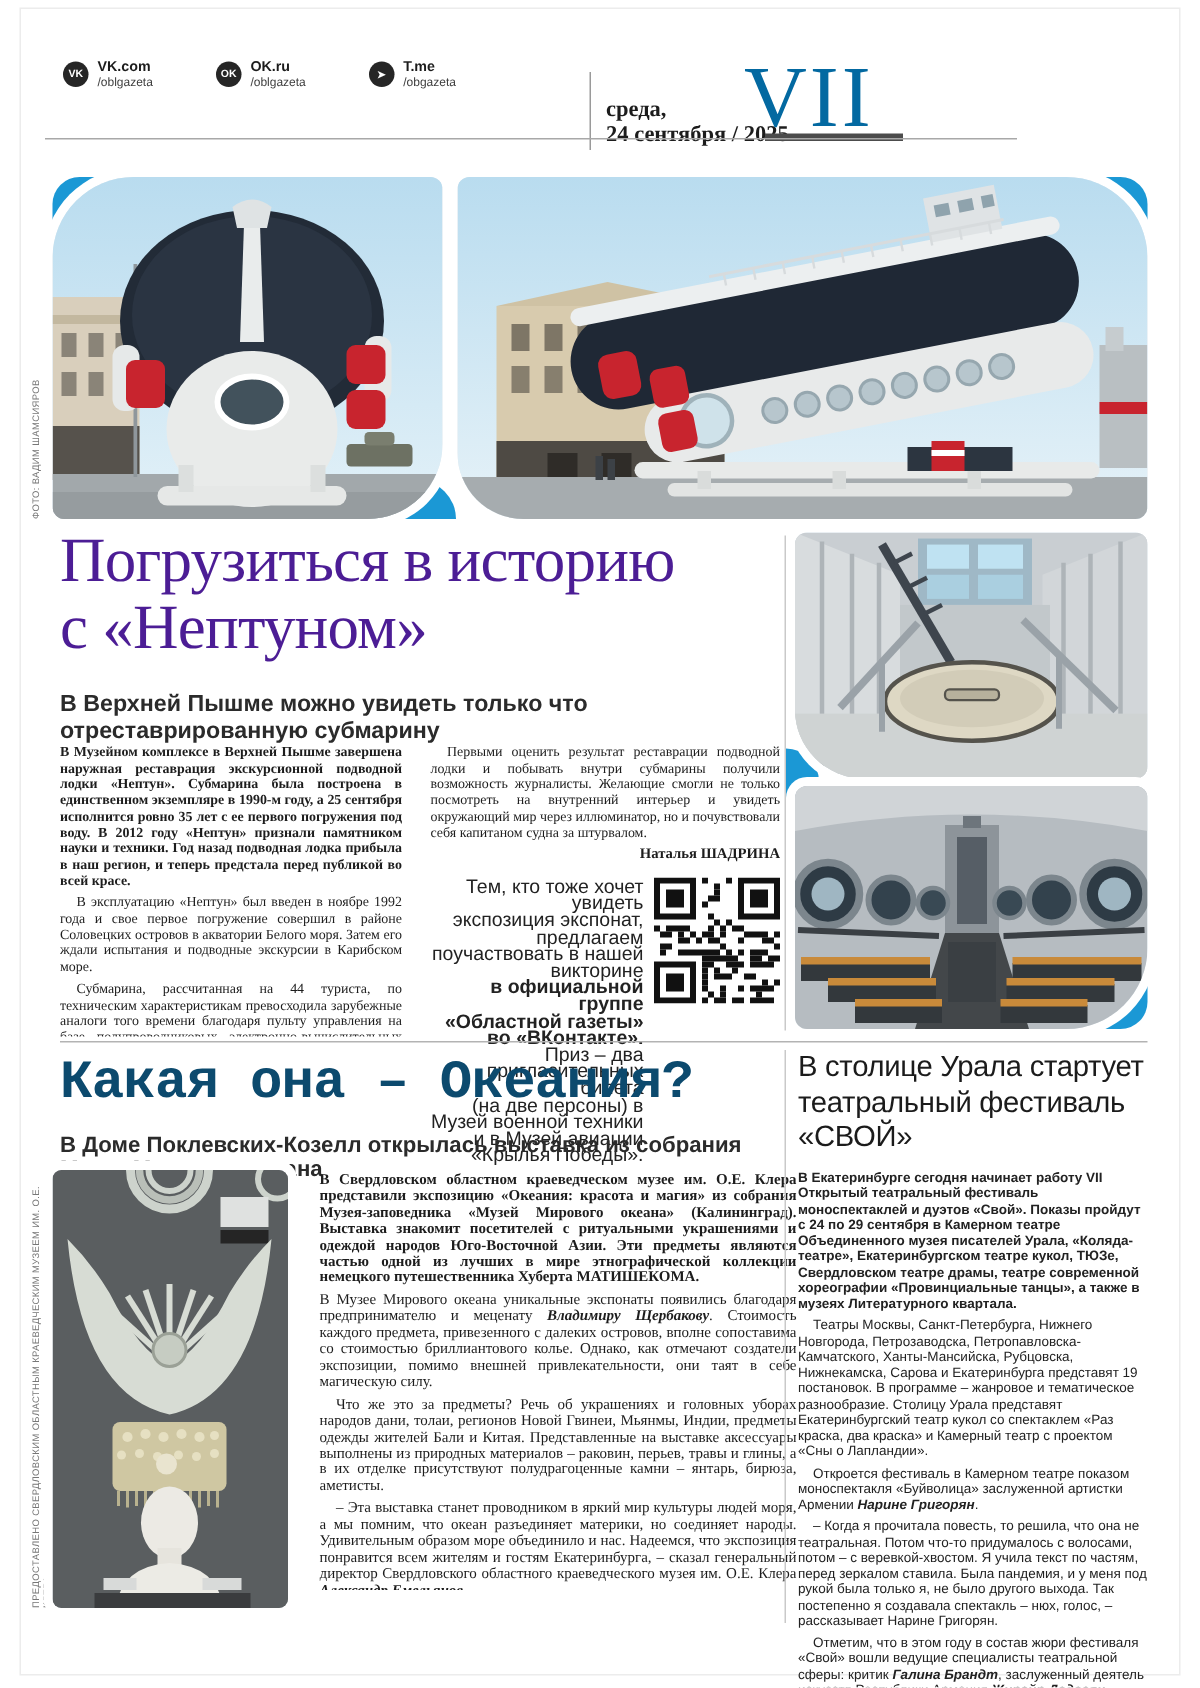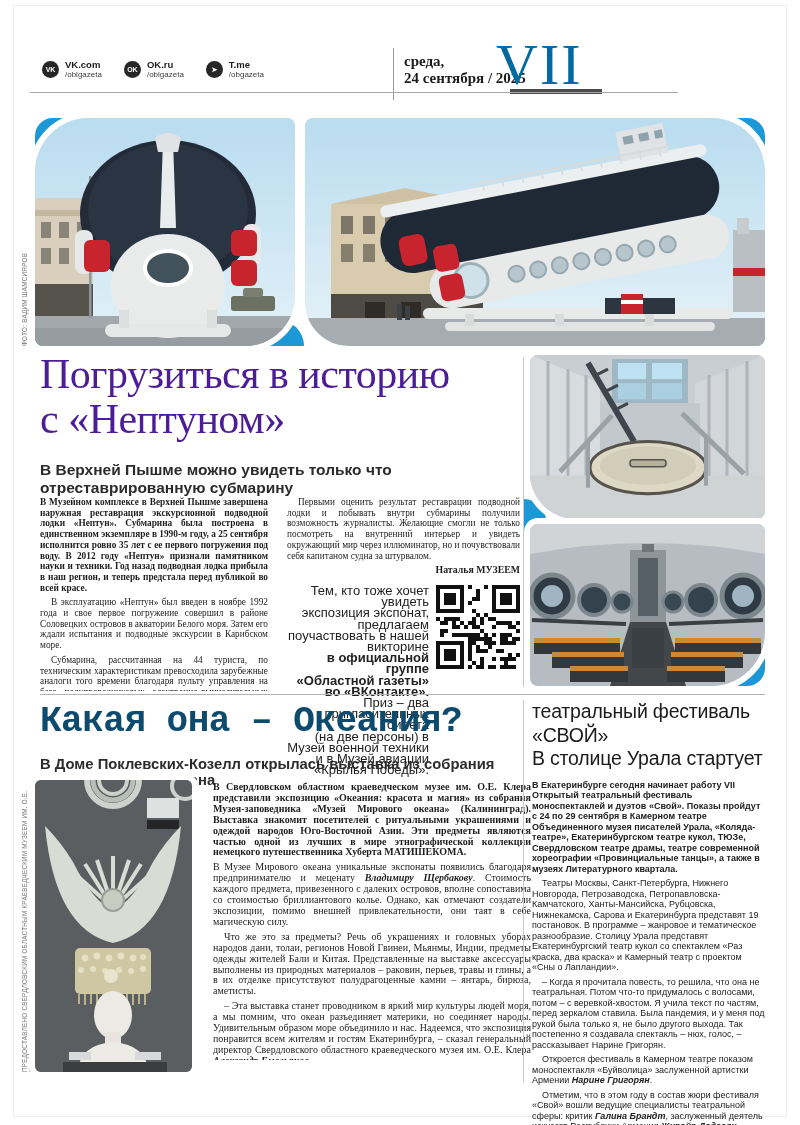--- a/index.html
+++ b/index.html
@@ -4,28 +4,28 @@
 <style>
   * { margin:0; padding:0; box-sizing:border-box; }
   html,body { width:800px; height:1125px; background:#ffffff; }
   body { font-family:"Liberation Sans", sans-serif; color:#1c1c1c; }
   .page { position:relative; width:800px; height:1125px; background:#fff; overflow:hidden; }
   .page-frame { position:absolute; inset:5px 13px 8px 13px; border:1px solid #ececec; z-index:0; }
   .rb { font-weight:bold; } .ri { font-style:italic; }
 
   
   header { position:absolute; left:30px; top:40px; width:740px; height:66px; z-index:2; }
-  .social { position:absolute; left:12px; top:20px; display:flex; gap:22px; }
+  .social { position:absolute; left:12px; top:0; display:flex; gap:42px; }
   .social-item { display:flex; align-items:center; gap:6px; cursor:pointer; }
   .soc-ico { width:17px; height:17px; border-radius:50%; background:#262626; color:#fff;
              display:flex; align-items:center; justify-content:center; font-size:7px; font-weight:bold; }
   .soc-title { font-size:9.5px; font-weight:bold; line-height:10px; }
   .soc-handle { font-size:8px; color:#3d3d3d; line-height:9px; }
   .hdr-vline { position:absolute; left:363px; top:8px; width:1px; height:52px; background:#9a9a9a; }
-  .date-block { position:absolute; left:374px; top:13px; font-family:"Liberation Serif",serif; font-weight:bold; }
+  .date-block { position:absolute; left:374px; top:25px; font-family:"Liberation Serif",serif; font-weight:bold; }
   .date-l1 { font-size:15px; line-height:17px; }
   .date-l2 { font-size:15px; line-height:17px; }
   .page-no { position:absolute; left:466px; top:-4px; font-family:"Liberation Serif",serif;
              font-size:58px; line-height:58px; color:#0369a1; letter-spacing:2px; }
   .vii-bar { position:absolute; left:480px; top:49px; width:92px; height:5px; background:#4c4c4c; }
   .hdr-rule { position:absolute; left:0; top:52px; width:648px; height:1px; background:#a8a8a8; }
   .masthead { position:absolute; right:0px; top:4px; width:128px; text-align:left;
               font-family:"Liberation Serif",serif; font-weight:bold; color:#141414; }
   .mh1 { font-size:25px; line-height:25px; letter-spacing:-0.5px; }
   .mh2 { font-size:25px; line-height:25px; letter-spacing:-0.5px; display:inline; }
@@ -248,21 +248,21 @@
   <div class="a1-sub">В Верхней Пышме можно увидеть только что отреставрированную субмарину</div>
 
   <div class="bodycol col1">
     <p class="lead">В Музейном комплексе в Верхней Пышме завершена наружная реставрация экскурсионной подводной лодки «Нептун». Субмарина была построена в единственном экземпляре в 1990-м году, а 25 сентября исполнится ровно 35 лет с ее первого погружения под воду. В 2012 году «Нептун» признали памятником науки и техники. Год назад подводная лодка прибыла в наш регион, и теперь предстала перед публикой во всей красе.</p>
     <p class="ind">В эксплуатацию «Нептун» был введен в ноябре 1992 года и свое первое погружение совершил в районе Соловецких островов в акватории Белого моря. Затем его ждали испытания и подводные экскурсии в Карибском море.</p>
     <p class="ind">Субмарина, рассчитанная на 44 туриста, по техническим характеристикам превосходила зарубежные аналоги того времени благодаря пульту управления на базе полупроводниковых электронно-вычислительных машин.</p>
   </div>
 
   <div class="bodycol col2">
     <p class="ind">Первыми оценить результат реставрации подводной лодки и побывать внутри субмарины получили возможность журналисты. Желающие смогли не только посмотреть на внутренний интерьер и увидеть окружающий мир через иллюминатор, но и почувствовали себя капитаном судна за штурвалом.</p>
-    <div class="byline">Наталья МУЗЕЕМ</div>
+    <div class="byline">Наталья ШАДРИНА</div>
     <div class="qrblock">
       <div class="qrtext">
         <div>Тем, кто тоже хочет увидеть</div>
         <div>экспозиция экспонат, предлагаем</div>
         <div>поучаствовать в нашей викторине</div>
         <div class="b">в официальной группе</div>
         <div class="b">«Областной газеты» во «ВКонтакте».</div>
         <div>Приз – два пригласительных билета</div>
         <div>(на две персоны) в Музей военной техники</div>
         <div>и в Музей авиации «Крылья Победы».</div>
@@ -531,25 +531,25 @@
     <p><span>В Музее Мирового океана уникальные экспонаты появились благодаря предпринимателю и меценату </span><span class="rb ri">Владимиру Щербакову</span><span>. Стоимость каждого предмета, привезенного с далеких островов, вполне сопоставима со стоимостью бриллиантового колье. Однако, как отмечают создатели экспозиции, помимо внешней привлекательности, они таят в себе магическую силу.</span></p>
     <p class="ind">Что же это за предметы? Речь об украшениях и головных уборах народов дани, толаи, регионов Новой Гвинеи, Мьянмы, Индии, предметы одежды жителей Бали и Китая. Представленные на выставке аксессуары выполнены из природных материалов – раковин, перьев, травы и глины, а в их отделке присутствуют полудрагоценные камни – янтарь, бирюза, аметисты.</p>
     <p class="ind"><span>– Эта выставка станет проводником в яркий мир культуры людей моря, а мы помним, что океан разъединяет материки, но соединяет народы. Удивительным образом море объединило и нас. Надеемся, что экспозиция понравится всем жителям и гостям Екатеринбурга, – сказал генеральный директор Свердловского областного краеведческого музея им. О.Е. Клера </span><span class="rb ri">Александр Емельянов</span><span>.</span></p>
 
   </div>
 
   <div class="vdiv vd2"></div>
 
   <aside class="a3">
     <div class="a3-title">
+      <span style="display:block">В столице Урала стартует</span>
       <span style="display:block">театральный фестиваль «СВОЙ»</span>
-      <span style="display:block">В столице Урала стартует</span>
     </div>
     <div class="a3-body">
       <p class="a3-lead">В Екатеринбурге сегодня начинает работу VII Открытый театральный фестиваль моноспектаклей и дуэтов «Свой». Показы пройдут с 24 по 29 сентября в Камерном театре Объединенного музея писателей Урала, «Коляда-театре», Екатеринбургском театре кукол, ТЮЗе, Свердловском театре драмы, театре современной хореографии «Провинциальные танцы», а также в музеях Литературного квартала.</p>
       <p class="a3-ind">Театры Москвы, Санкт-Петербурга, Нижнего Новгорода, Петрозаводска, Петропавловска-Камчатского, Ханты-Мансийска, Рубцовска, Нижнекамска, Сарова и Екатеринбурга представят 19 постановок. В программе – жанровое и тематическое разнообразие. Столицу Урала представят Екатеринбургский театр кукол со спектаклем «Раз краска, два краска» и Камерный театр с проектом «Сны о Лапландии».</p>
+      <p class="a3-ind"><span>Откроется фестиваль в Камерном театре показом моноспектакля «Буйволица» заслуженной артистки Армении </span><span class="rb ri">Нарине Григорян</span><span>.</span></p>
       <p class="a3-ind">– Когда я прочитала повесть, то решила, что она не театральная. Потом что-то придумалось с волосами, потом – с веревкой-хвостом. Я учила текст по частям, перед зеркалом ставила. Была пандемия, и у меня под рукой была только я, не было другого выхода. Так постепенно я создавала спектакль – нюх, голос, – рассказывает Нарине Григорян.</p>
-      <p class="a3-ind"><span>Откроется фестиваль в Камерном театре показом моноспектакля «Буйволица» заслуженной артистки Армении </span><span class="rb ri">Нарине Григорян</span><span>.</span></p>
       <p class="a3-ind"><span>Отметим, что в этом году в состав жюри фестиваля «Свой» вошли ведущие специалисты театральной сферы: критик </span><span class="rb ri">Галина Брандт</span><span>, заслуженный деятель искусств Республики Армения </span><span class="rb ri">Жирайр Дадасян</span><span>, профессор Уральского федерального университета </span></p>
 
     </div>
   </aside>
 </div>
 
 </body></html>

